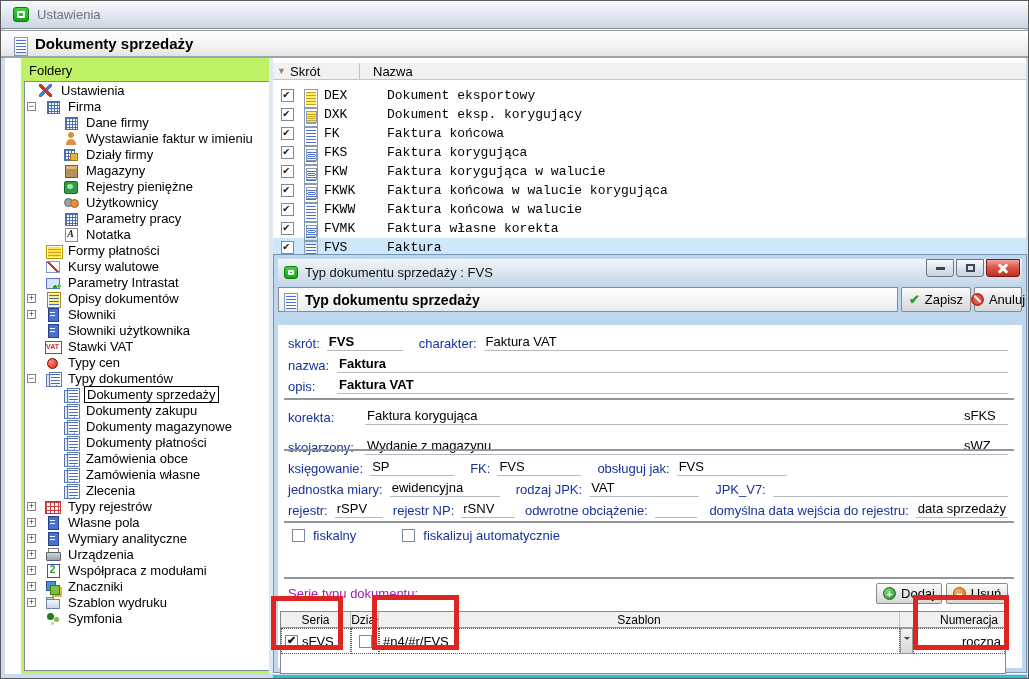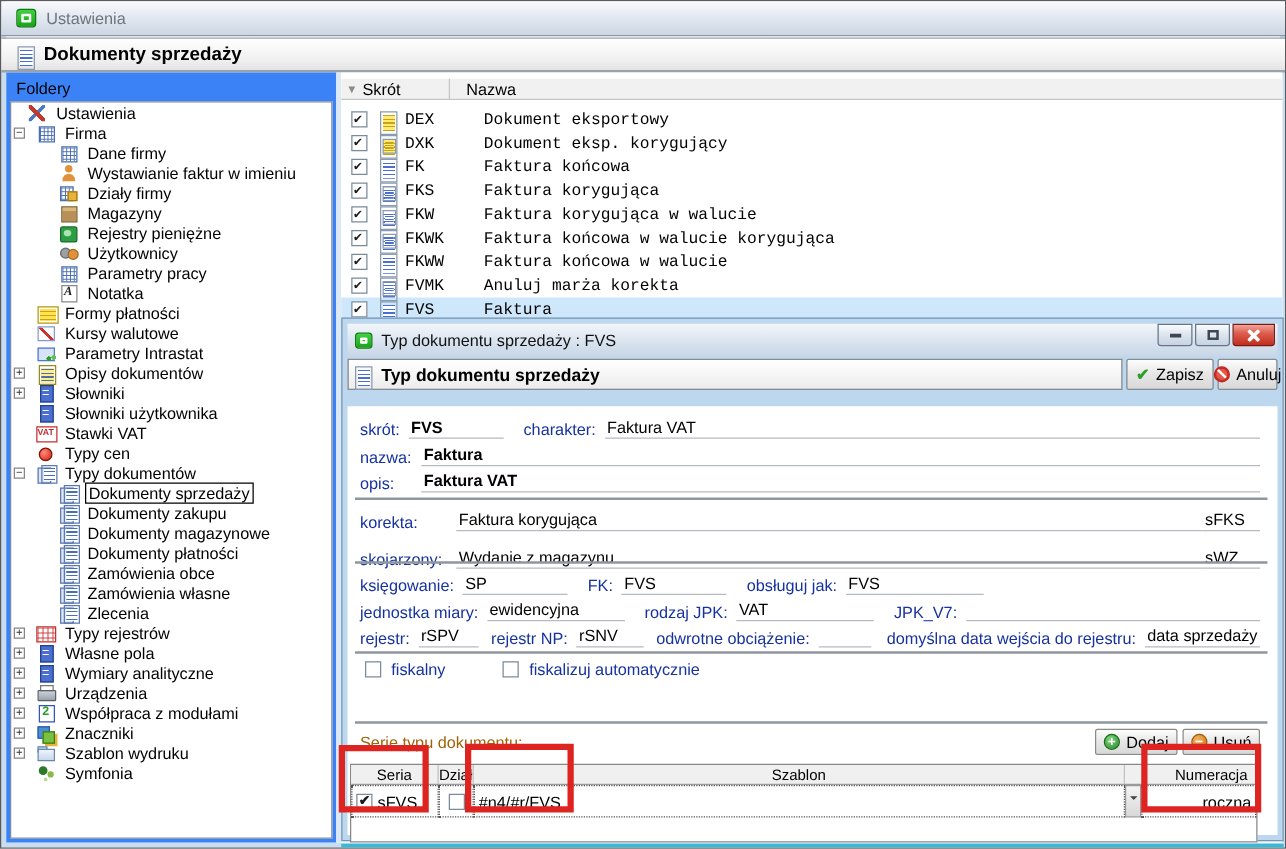--- a/index.html
+++ b/index.html
@@ -25,21 +25,21 @@
   .pic{position:relative;width:14px;height:16px;flex:none;display:inline-block;}
   .pic::before{content:"";position:absolute;left:1px;top:1px;width:10px;height:13px;background:#fff;
                border:1px solid #8a9ab0;
                background-image:repeating-linear-gradient(0deg,transparent 0 2px,#4a6fd0 2px 3px);
                background-clip:content-box;padding:2px 1px;}
   .p-yellow::before{background-color:#ffec70;background-image:repeating-linear-gradient(0deg,transparent 0 2px,#c9a21b 2px 3px);}
   .p-k::after{content:"";position:absolute;right:0;bottom:0;width:7px;height:8px;background:#fff;border:1px solid #8a9ab0;
               background-image:repeating-linear-gradient(0deg,transparent 0 1px,#4a6fd0 1px 2px);background-clip:content-box;padding:1px;}
   .p-yellow.p-k::after{background-color:#ffec70;background-image:repeating-linear-gradient(0deg,transparent 0 1px,#c9a21b 1px 2px);}
   
-  .leftpanel{position:absolute;left:4px;top:57px;width:264px;height:616px;background:#3b82f6;}
+  .leftpanel{position:absolute;left:20px;top:57px;width:264px;height:616px;background:#bef264;}
   .folders-label{position:absolute;left:8px;top:5px;font-size:13px;color:#000;}
   .treebox{position:absolute;left:3px;top:23px;width:258px;height:590px;border:1px solid #7f8d9a;background:#fff;overflow:hidden;}
   .trow{position:relative;height:16px;display:flex;align-items:center;font-size:13px;white-space:nowrap;}
   .trow .lbl{color:#000;padding:0 2px;}
   .trow .lbl.sel{border:1px solid #000;}
   .exp{position:absolute;width:9px;height:9px;border:1px solid #848484;background:#fff;
        font:9px/7px "Liberation Sans",sans-serif;text-align:center;color:#333;left:2px;}
   .lv0 .tic{margin-left:13px;} .lv0 .lbl{margin-left:5px;}
   .lv1 .tic{margin-left:20px;} .lv1 .lbl{margin-left:5px;}
   .lv2 .tic{margin-left:38px;} .lv2 .lbl{margin-left:5px;}
@@ -142,21 +142,21 @@
   .frow{position:absolute;left:10px;right:14px;display:flex;align-items:flex-end;height:18px;white-space:nowrap;}
   .fl{color:#16329e;margin-right:7px;}
   .fv{color:#000;border-bottom:1px solid #b5bac0;padding:0 2px 1px 2px;}
   .fv.b{font-weight:bold;}
   .fv.grow{flex:1;}
   .ml{margin-left:16px;}
   .sep{position:absolute;left:6px;right:8px;height:2px;background:#8e979e;}
   .flagrow{position:absolute;left:14px;display:flex;align-items:center;gap:8px;color:#16329e;}
   
   .serierow{position:absolute;left:10px;right:14px;top:258px;display:flex;align-items:center;gap:4px;}
-  .serielbl{flex:1;color:#a16207;font-size:13px;}
+  .serielbl{flex:1;color:#a21caf;font-size:13px;}
   .btn.add{width:66px;height:21px;} .btn.del{width:62px;height:21px;}
   .plus-ic,.minus-ic{width:13px;height:13px;border-radius:50%;color:#fff;font:bold 11px/13px "Liberation Sans",sans-serif;
                      text-align:center;flex:none;}
   .plus-ic{background:radial-gradient(circle at 35% 30%,#7ed67e,#2a8a2a);border:1px solid #1a6a1a;}
   .minus-ic{background:radial-gradient(circle at 35% 30%,#f0b060,#d07a10);border:1px solid #9a5a08;}
   .stable{position:absolute;left:2px;right:16px;top:286px;height:63px;border:1px solid #888;background:#fff;}
   .shead{display:flex;height:16px;background:#f0f0f0;border-bottom:1px solid #9a9a9a;font-size:12px;color:#000;}
   .shead span{border-right:1px solid #c0c0c0;display:flex;align-items:center;justify-content:center;overflow:hidden;}
   .sc1{width:70px;} .sc2{width:28px;} .sc3{flex:1;} .sc4{width:13px;border-right:none !important;} .sc5{width:92px;justify-content:flex-end !important;padding-right:6px;}
   .srow{display:flex;height:26px;align-items:stretch;font-size:13px;}
@@ -387,21 +387,21 @@
         <div class="drow">
           <span class="cb checked"></span>
           <span class="pic"></span>
           <span class="sk">FKWW</span>
           <span class="nz">Faktura końcowa w walucie</span>
         </div>
         <div class="drow">
           <span class="cb checked"></span>
           <span class="pic p-k"></span>
           <span class="sk">FVMK</span>
-          <span class="nz">Anuluj marża korekta</span>
+          <span class="nz">Faktura własne korekta</span>
         </div>
         <div class="drow sel">
           <span class="cb checked"></span>
           <span class="pic"></span>
           <span class="sk">FVS</span>
           <span class="nz">Faktura</span>
         </div>
       </div>
   </div>
 

